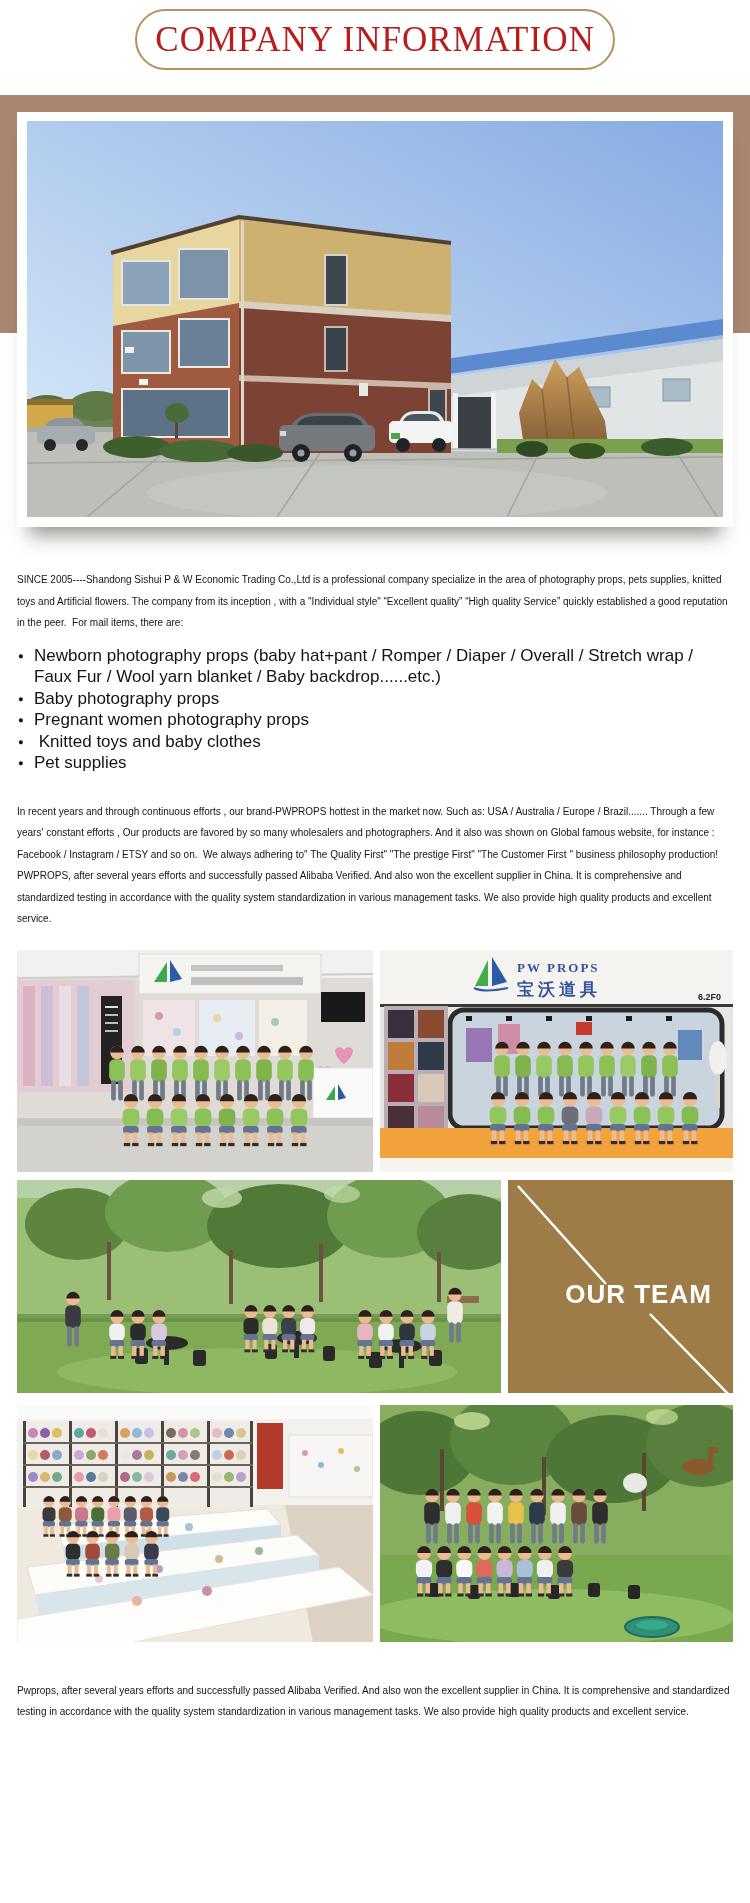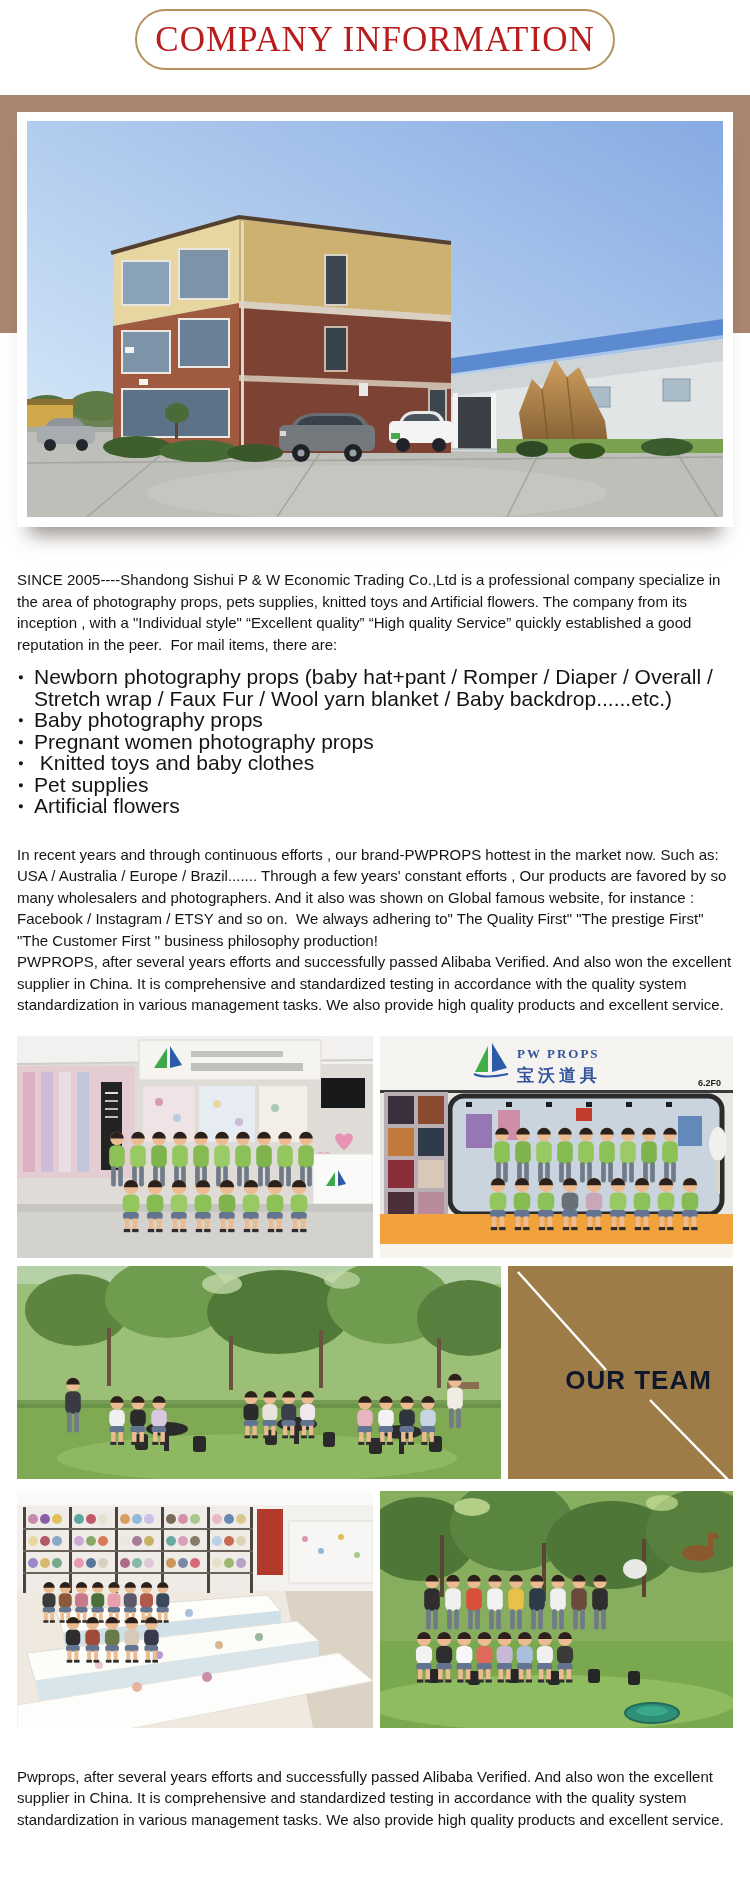--- a/index.html
+++ b/index.html
@@ -14,39 +14,39 @@
     font-size:35px;letter-spacing:1px;white-space:nowrap;line-height:1;}
 
   
   .hero{position:relative;margin-top:25px;height:448px;}
   .hero-band{position:absolute;top:0;left:0;width:750px;height:238px;background:#a8866f;}
   .hero-card{position:absolute;top:17px;left:17px;width:716px;height:415px;background:#ffffff;
     box-shadow:0 20px 18px -12px rgba(70,58,50,.55);}
   .hero-photo{position:absolute;top:9px;left:10px;width:696px;height:396px;display:block;}
 
   
-  .copy{margin:0 17px;font-size:15px;line-height:21.5px;white-space:pre-wrap;}
+  .copy{margin:0 17px;font-size:10px;line-height:21.5px;white-space:pre-wrap;}
   .p1{margin-top:26px;}
-  .bullets{margin:11px 17px 0;padding:0;list-style:none;font-size:21px;line-height:21.5px;}
+  .bullets{margin:11px 17px 0;padding:0;list-style:none;font-size:17px;line-height:21.5px;}
   .bullets li{position:relative;padding-left:17px;white-space:pre-wrap;}
   .bullets li::before{content:"\25CF";position:absolute;left:1px;top:0;font-size:9.5px;line-height:21.5px;}
   .p2{margin-top:27px;}
   .p3{margin-top:0;}
   .outro{margin-top:38px;}
 
   
   .collage{margin:20px 17px 0;}
   .crow{display:flex;gap:7px;border-radius:20px;}
   .rowA{height:222px;margin-bottom:8px;}
   .rowB{height:213px;margin-bottom:12px;}
   .rowC{height:237px;}
   .ph{display:block;}
   .team-block{position:relative;width:225px;height:213px;background:#9e7c48;
     display:flex;align-items:center;justify-content:center;overflow:hidden;}
-  .team-label{color:#0f172a;font-weight:bold;font-size:26px;letter-spacing:1px;transform:translateY(8px);margin-left:36px;}
+  .team-label{color:#ffffff;font-weight:bold;font-size:26px;letter-spacing:1px;transform:translateY(8px);margin-left:36px;}
   .team-lines{position:absolute;top:0;left:0;width:100%;height:100%;}
 </style>
 </head>
 <body>
 
 <svg width="0" height="0" style="position:absolute" aria-hidden="true">
   <defs>
     <g id="pst">
       <rect x="-5.2" y="-16.5" width="10.4" height="15" rx="3.6" fill="currentColor"></rect>
       <rect x="-3.9" y="-2.5" width="3.1" height="13.5" rx="1.2" fill="#707a88"></rect>
@@ -187,21 +187,20 @@
   </div>
 
   <p class="copy p1">SINCE 2005----Shandong Sishui P &amp; W Economic Trading Co.,Ltd is a professional company specialize in the area of photography props, pets supplies, knitted toys and Artificial flowers. The company from its inception , with a "Individual style" “Excellent quality” “High quality Service” quickly established a good reputation in the peer.  For mail items, there are:</p>
 
   <ul class="bullets">
     <li>Newborn photography props (baby hat+pant / Romper / Diaper / Overall / Stretch wrap / Faux Fur / Wool yarn blanket / Baby backdrop......etc.)</li>
     <li>Baby photography props</li>
     <li>Pregnant women photography props</li>
     <li> Knitted toys and baby clothes</li>
     <li>Pet supplies</li>
-    <li>Artificial flowers</li>
   </ul>
 
   <p class="copy p2">In recent years and through continuous efforts , our brand-PWPROPS hottest in the market now. Such as: USA / Australia / Europe / Brazil....... Through a few years' constant efforts , Our products are favored by so many wholesalers and photographers. And it also was shown on Global famous website, for instance : Facebook / Instagram / ETSY and so on.  We always adhering to" The Quality First" "The prestige First" "The Customer First " business philosophy production!</p>
   <p class="copy p3">PWPROPS, after several years efforts and successfully passed Alibaba Verified. And also won the excellent supplier in China. It is comprehensive and standardized testing in accordance with the quality system standardization in various management tasks. We also provide high quality products and excellent service.</p>
 
   <div class="collage">
 
     <div class="crow rowA">
       <svg class="ph" width="356" height="222" viewBox="0 0 356 222">
         <rect width="356" height="222" fill="#dfdcd8"></rect>

